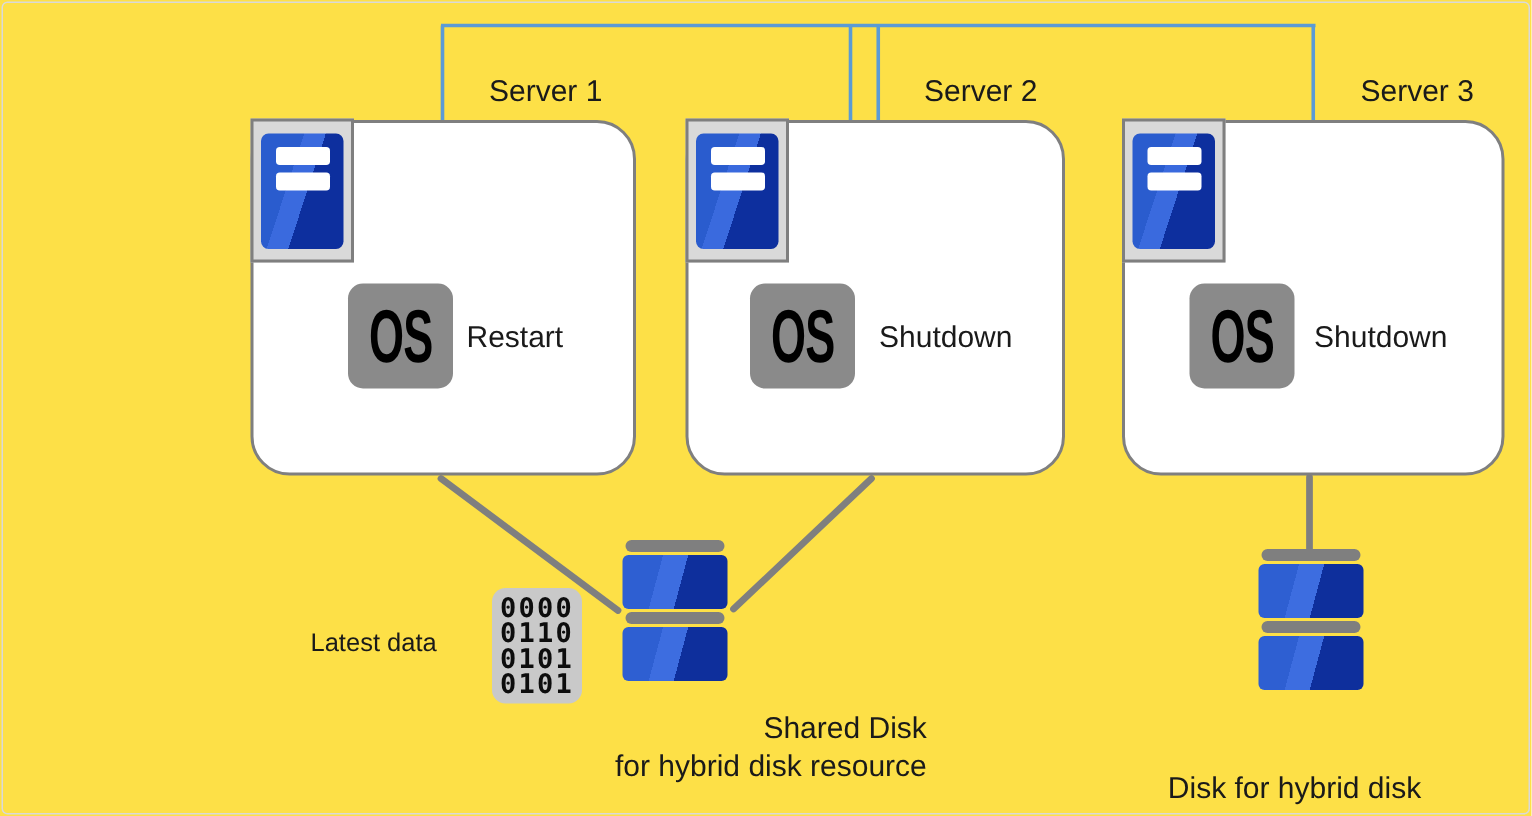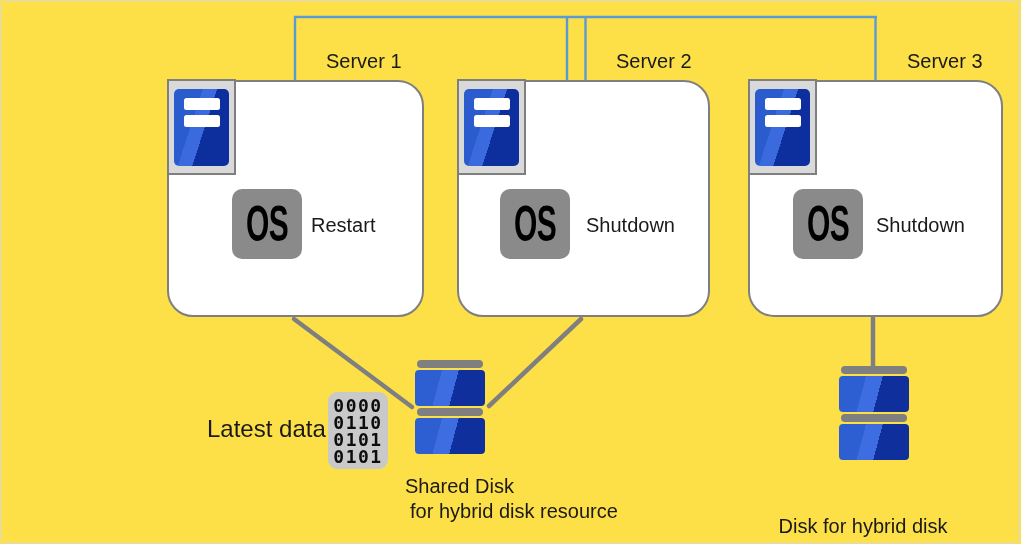--- a/index.html
+++ b/index.html
@@ -157,31 +157,32 @@
     letter-spacing: 1.5px;
     color: #0d0d0d;
     white-space: nowrap;
   }
 
   
   .latest-data-label {
     position: absolute;
     left: 207px;
     top: 417px;
-    font-size: 24px;
+    font-size: 17px;
     line-height: 24px;
     white-space: nowrap;
   }
   .shared-disk-label {
     position: absolute;
     left: 405px;
     top: 474px;
     font-size: 20px;
     line-height: 25px;
     white-space: nowrap;
+    text-align: right;
   }
   .shared-disk-label .line2 { display: block; padding-left: 5px; }
   .shared-disk-label .line1 { display: block; }
   .hybrid-disk-label {
     position: absolute;
     left: 763px;
     top: 471px;
     width: 200px;
     text-align: center;
     font-size: 20px;

